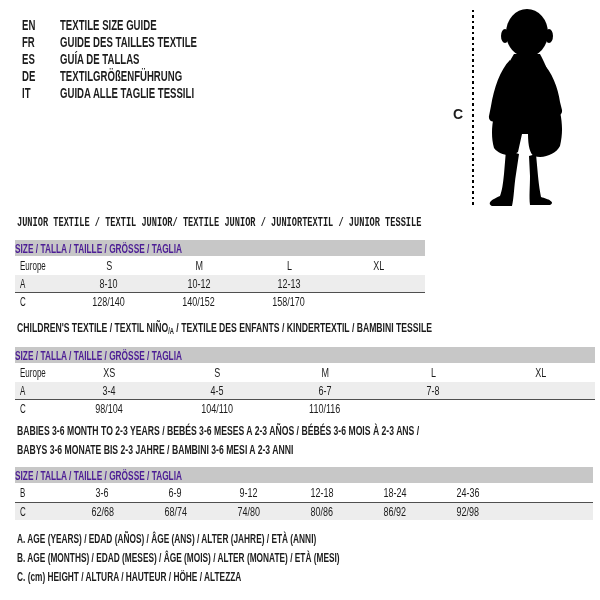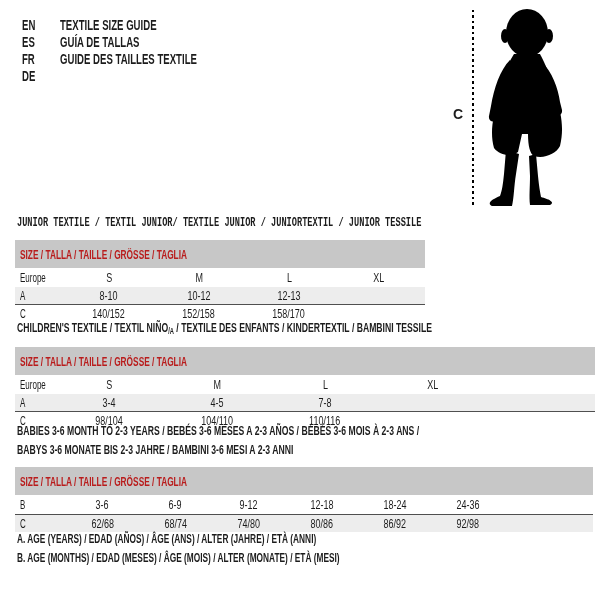--- a/index.html
+++ b/index.html
@@ -22,22 +22,22 @@
   .clabel{position:absolute;left:453px;top:106px;font-weight:700;font-size:14px;}
   .baby{position:absolute;left:478px;top:8px;width:90px;height:200px;}
 
   
   .sec-title{position:absolute;left:17px;font-weight:700;font-size:13.5px;line-height:19px;}
   .subsc{font-size:9px;vertical-align:-2px;}
 
   
   .sztable{position:absolute;left:15px;}
   .t1{width:410px;} .t2{width:580px;} .t3{width:578px;}
-  .szbar{height:28px;background:#c7c7c7;display:flex;align-items:center;
-         font-weight:700;font-size:13px;color:#b91c1c;padding-left:5px;box-sizing:border-box;}
+  .szbar{height:16px;background:#c7c7c7;display:flex;align-items:center;
+         font-weight:700;font-size:13px;color:#4c1d95;box-sizing:border-box;}
   .trow{display:flex;align-items:stretch;font-size:12.5px;}
   .r-europe{height:19px;}
   .r-mid{height:17px;}
   .r-last{height:18px;border-top:1px solid #4f4f4f;box-sizing:border-box;}
   .shade{background:#ededed;}
   .tlab{display:flex;align-items:center;padding-left:5px;box-sizing:border-box;}
   .tcell{display:flex;align-items:center;justify-content:center;}
   .t1 .tlab{width:49px;} .t1 .tcell{width:90px;}
   .t2 .tlab{width:40px;} .t2 .tcell{width:108px;}
   .t3 .tlab{width:51px;} .t3 .tcell{width:73px;justify-content:center;}
@@ -50,29 +50,34 @@
 <body>
 
 <div id="page">
 
   <div class="lang">
     <div class="lang-row">
       <span class="lang-code"><span class="cond-l">EN</span></span>
       <span class="lang-text"><span class="cond-l">TEXTILE SIZE GUIDE</span></span>
     </div>
     <div class="lang-row">
+      <span class="lang-code"><span class="cond-l">FR</span></span>
+      <span class="lang-text"><span class="cond-l">GUIDE DES TAILLES TEXTILE</span></span>
+    </div>
+    <div class="lang-row">
       <span class="lang-code"><span class="cond-l">ES</span></span>
       <span class="lang-text"><span class="cond-l">GUÍA DE TALLAS</span></span>
     </div>
     <div class="lang-row">
-      <span class="lang-code"><span class="cond-l">FR</span></span>
-      <span class="lang-text"><span class="cond-l">GUIDE DES TAILLES TEXTILE</span></span>
-    </div>
-    <div class="lang-row">
       <span class="lang-code"><span class="cond-l">DE</span></span>
+      <span class="lang-text"><span class="cond-l">TEXTILGRÖßENFÜHRUNG</span></span>
+    </div>
+    <div class="lang-row">
+      <span class="lang-code"><span class="cond-l">IT</span></span>
+      <span class="lang-text"><span class="cond-l">GUIDA ALLE TAGLIE TESSILI</span></span>
     </div>
   </div>
 
   <div class="dotline"></div>
   <div class="clabel">C</div>
   <svg class="baby" viewBox="0 0 90 200">
     <g fill="#000000">
       <ellipse cx="49" cy="25" rx="21" ry="24"></ellipse>
       <ellipse cx="27" cy="28" rx="4" ry="7"></ellipse>
       <ellipse cx="71" cy="28" rx="4" ry="7"></ellipse>
@@ -121,43 +126,46 @@
         </span>
       <span class="tcell">
           <span class="cond-c">12-13</span>
         </span>
     </div>
     <div class="trow r-last">
       <span class="tlab">
           <span class="cond-l">C</span>
         </span>
       <span class="tcell">
+          <span class="cond-c">128/140</span>
+        </span>
+      <span class="tcell">
           <span class="cond-c">140/152</span>
-        </span>
-      <span class="tcell">
-          <span class="cond-c">152/158</span>
         </span>
       <span class="tcell">
           <span class="cond-c">158/170</span>
         </span>
     </div>
   </div>
 
   <div class="sec-title" style="top:318px;">
     <span class="cond-l"><span>CHILDREN'S TEXTILE / TEXTIL NIÑO</span><span class="subsc">/A</span><span> / TEXTILE DES ENFANTS / KINDERTEXTIL / BAMBINI TESSILE</span></span>
   </div>
   <div class="sztable t2" style="top:347px;">
     <div class="szbar">
       <span class="cond-l">SIZE / TALLA / TAILLE / GRÖSSE / TAGLIA</span>
     </div>
     <div class="trow r-europe">
       <span class="tlab">
           <span class="cond-l">Europe</span>
         </span>
       <span class="tcell">
+          <span class="cond-c">XS</span>
+        </span>
+      <span class="tcell">
           <span class="cond-c">S</span>
         </span>
       <span class="tcell">
           <span class="cond-c">M</span>
         </span>
       <span class="tcell">
           <span class="cond-c">L</span>
         </span>
       <span class="tcell">
           <span class="cond-c">XL</span>
@@ -165,20 +173,23 @@
     </div>
     <div class="trow r-mid shade">
       <span class="tlab">
           <span class="cond-l">A</span>
         </span>
       <span class="tcell">
           <span class="cond-c">3-4</span>
         </span>
       <span class="tcell">
           <span class="cond-c">4-5</span>
+        </span>
+      <span class="tcell">
+          <span class="cond-c">6-7</span>
         </span>
       <span class="tcell">
           <span class="cond-c">7-8</span>
         </span>
     </div>
     <div class="trow r-last">
       <span class="tlab">
           <span class="cond-l">C</span>
         </span>
       <span class="tcell">
@@ -249,15 +260,18 @@
     </div>
   </div>
 
   <div class="notes">
     <div class="note-row">
       <span class="cond-l">A. AGE (YEARS) / EDAD (AÑOS) / ÂGE (ANS) / ALTER (JAHRE) / ETÀ (ANNI)</span>
     </div>
     <div class="note-row">
       <span class="cond-l">B. AGE (MONTHS) / EDAD (MESES) / ÂGE (MOIS) / ALTER (MONATE) / ETÀ (MESI)</span>
     </div>
+    <div class="note-row">
+      <span class="cond-l">C. (cm) HEIGHT / ALTURA / HAUTEUR / HÖHE / ALTEZZA</span>
+    </div>
   </div>
 
 </div>
 
 </body></html>

